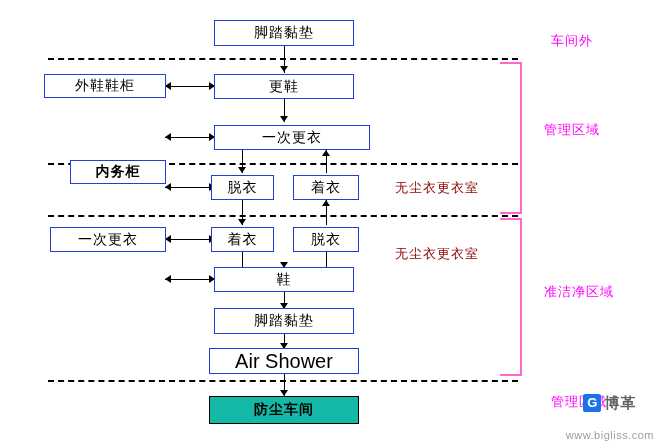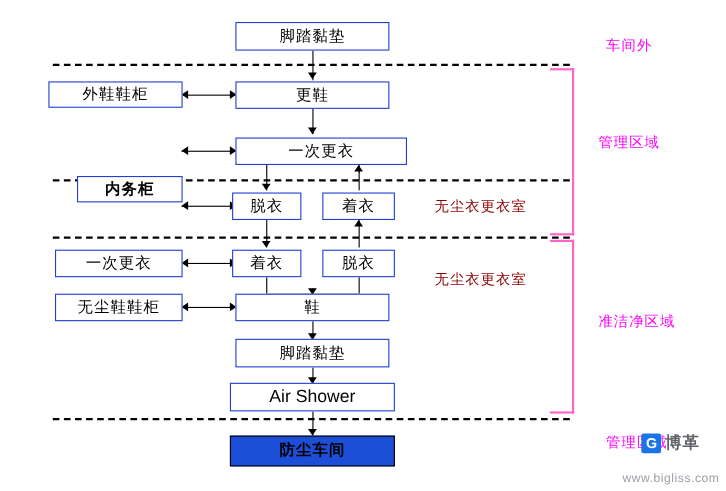--- a/index.html
+++ b/index.html
@@ -17,22 +17,22 @@
     box-sizing:border-box;
     border:1px solid #000;
     background:#ffffff;
     display:flex;align-items:center;justify-content:center;
     font-size:14px;
     color:#000;
     letter-spacing:1px;
     white-space:nowrap;
   }
   .box.blue{border-color:#1f3fd6;}
-  .box.highlight{background:#1d4ed8;border-color:#000;font-weight:bold;}
-  .box.latin{letter-spacing:0px;font-size:16px;}
+  .box.highlight{background:#14b8a6;border-color:#000;font-weight:bold;}
+  .box.latin{letter-spacing:0px;font-size:20px;}
 
   .vline{position:absolute;background:#000;width:1px;}
   .hline{position:absolute;background:#000;height:1px;}
 
   .arrowhead{position:absolute;width:0;height:0;}
   .ah-down{border-left:4px solid transparent;border-right:4px solid transparent;border-top:6px solid #000;}
   .ah-up{border-left:4px solid transparent;border-right:4px solid transparent;border-bottom:6px solid #000;}
   .ah-left{border-top:4px solid transparent;border-bottom:4px solid transparent;border-right:6px solid #000;}
   .ah-right{border-top:4px solid transparent;border-bottom:4px solid transparent;border-left:6px solid #000;}
 
@@ -182,23 +182,20 @@
   </div>
 
   <div class="box blue" style="left:211px;top:227px;width:63px;height:25px;">
     <span>着衣</span>
   </div>
 
   <div class="box blue" style="left:293px;top:227px;width:66px;height:25px;">
     <span>脱衣</span>
   </div>
 
-  <div class="box blue" style="left:50px;top:267px;width:116px;height:25px;">
-    <span>无尘鞋鞋柜</span>
-  </div>
 
   <div class="box blue" style="left:214px;top:267px;width:140px;height:25px;">
     <span>鞋</span>
   </div>
 
   <div class="box blue" style="left:214px;top:308px;width:140px;height:26px;">
     <span>脚踏黏垫</span>
   </div>
 
   <div class="box blue latin" style="left:209px;top:348px;width:150px;height:26px;">

